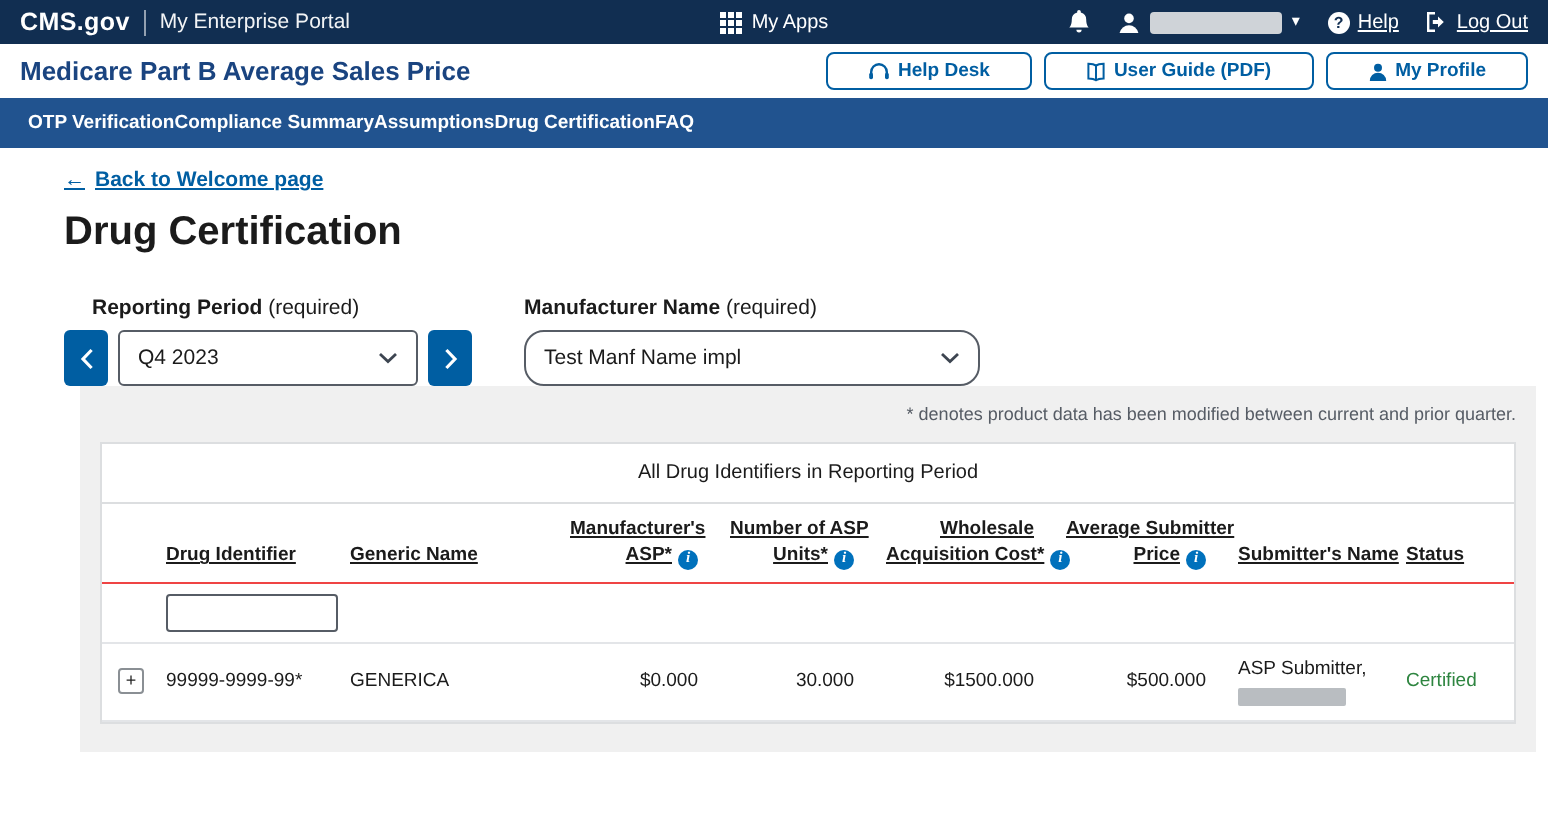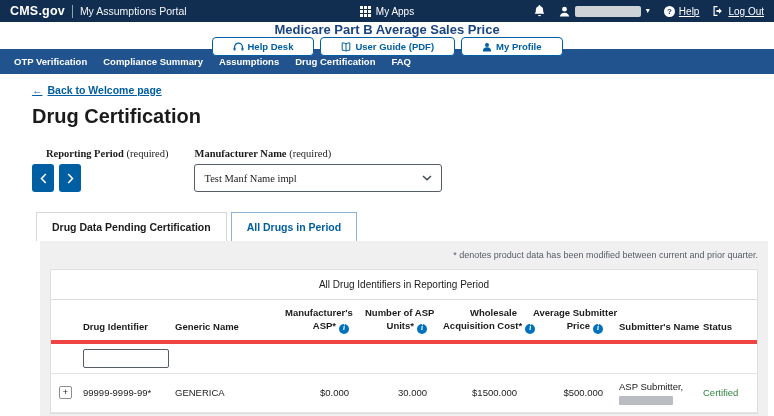--- a/index.html
+++ b/index.html
@@ -23,71 +23,71 @@
   .redact { display: inline-block; background: #cfd3d8; border-radius: 2px; }
   .topbar-redact { width: 66px; height: 11px; }
   .caret { font-size: 8px; line-height: 1; }
   .tb-link { display: flex; align-items: center; gap: 4px; text-decoration: underline; cursor: pointer; }
   .qmark {
     width: 11px; height: 11px; border-radius: 50%; background: #fff; color: #112e51;
     font-weight: bold; font-size: 8px; display: inline-flex; align-items: center; justify-content: center;
     text-decoration: none;
   }
   
-  .subheader { height: 27px; display: flex; align-items: center; justify-content: space-between; padding: 0 10px; flex-direction: column; }
+  .subheader { height: 27px; display: flex; align-items: center; justify-content: space-between; padding: 0 10px; }
   .app-title { color: #1a4480; font-size: 13px; font-weight: bold; }
   .subheader-actions { display: flex; gap: 6px; }
   .btn-outline {
     display: inline-flex; align-items: center; gap: 4px;
     border: 1px solid #005ea2; color: #005ea2; background: #fff;
     border-radius: 4px; font-size: 9.5px; font-weight: bold; padding: 0 20px; height: 19px;
     cursor: pointer; font-family: inherit;
   }
   
-  .nav { height: 25px; background: #21538f; display: flex; align-items: center; gap: 16px; padding: 0 14px; }
+  .nav { height: 25px; background: #21538f; display: flex; align-items: center; padding: 0 14px; }
   .nav-item { color: #fff; font-size: 9.5px; font-weight: bold; cursor: pointer; white-space: nowrap; }
   
   .back-link {
     margin: 10px 0 0 32px; display: inline-flex; align-items: center; gap: 5px;
     color: #005ea2; font-size: 10.5px; font-weight: bold; text-decoration: underline; cursor: pointer;
   }
   .page-title { margin: 7px 0 0 32px; font-size: 20px; font-weight: bold; color: #1b1b1b; }
-  .form-row { display: flex; gap: 26px; margin: 20px 0 0 32px; align-items: flex-end; font-family: Liberation Serif, serif; }
+  .form-row { display: flex; gap: 26px; margin: 20px 0 0 32px; align-items: flex-end; }
   .field-label { font-size: 10.5px; margin-bottom: 5px; }
   .field-label b { font-weight: bold; }
   .req { font-weight: normal; }
   .rp-label { margin-left: 14px; }
   .controls { display: flex; gap: 5px; }
   .stepper {
     width: 22px; height: 28px; background: #005ea2; border: none; border-radius: 3px;
     display: flex; align-items: center; justify-content: center; cursor: pointer;
   }
   .select {
     height: 28px; background: #fff; border: 1px solid #565c65; border-radius: 3px;
     display: flex; align-items: center; justify-content: space-between; padding: 0 9px;
     font-size: 10.5px; cursor: pointer;
   }
   .select.rp { width: 150px; }
-  .select.manf { width: 248px; }
+  .select.manf { width: 228px; border-radius: 10px; }
   
   .tabs { display: flex; margin: 20px 0 0 36px; gap: 4px; }
   .tab {
     padding: 8px 15px; font-size: 10.5px; font-weight: bold; background: #fff;
     border: 1px solid #d6d7d9; border-bottom: none; color: #1b1b1b; cursor: pointer;
   }
   .tab.active { color: #005ea2; border-color: #8cb3d9; }
   
   .panel { margin: 0 6px 0 40px; background: #f0f0f0; padding: 9px 10px 14px; }
   .panel-toprow { display: flex; justify-content: flex-end; align-items: center; gap: 10px; }
   .note { font-size: 9px; color: #565c65; }
   .export { background: #fff; }
   .card { background: #fff; border: 1px solid #dcdee0; margin-top: 9px; }
   .card-header { font-size: 10px; font-weight: normal; padding: 9px 10px; border-bottom: 1px solid #dcdee0; text-align: center; }
   table { width: 100%; border-collapse: collapse; table-layout: fixed; font-size: 9.5px; }
-  th { font-weight: bold; text-align: left; vertical-align: bottom; padding: 6px 8px; border-bottom: 4px solid #ef4444; }
+  th { font-weight: bold; text-align: left; vertical-align: bottom; padding: 6px 8px; border-bottom: 1px solid #ef4444; text-decoration: underline; }
   th.num, td.num { text-align: right; }
   .th-line { line-height: 1.4; white-space: nowrap; }
   .info {
     display: inline-flex; width: 10px; height: 10px; border-radius: 50%; background: #0071bc;
     color: #fff; font-size: 7.5px; font-weight: bold; font-style: italic;
     font-family: "Liberation Serif", serif;
     align-items: center; justify-content: center; vertical-align: -1px; margin-left: 3px; cursor: pointer;
   }
   td { padding: 7px 8px; border-bottom: 1px solid #e3e5e8; vertical-align: middle; }
   tr.filter td { padding: 5px 8px; }
@@ -101,21 +101,21 @@
   .sub-line { line-height: 1.3; }
   .sub-redact { width: 54px; height: 9px; background: #b9bdc1; border-radius: 1px; margin-top: 3px; }
 </style>
 </head>
 <body>
 
 <header class="topbar">
   <div class="topbar-left">
     <span class="logo">CMS.gov</span>
     <span class="logo-divider"></span>
-    <span class="portal-name">My Assumptions Portal</span>
+    <span class="portal-name">My Enterprise Portal</span>
   </div>
   <div class="topbar-center">
     <svg width="11" height="11" viewBox="0 0 11 11">
         <g fill="#fff">
           <rect width="3" height="3"></rect>
           <rect x="4" width="3" height="3"></rect>
           <rect x="8" width="3" height="3"></rect>
           <rect y="4" width="3" height="3"></rect>
           <rect x="4" y="4" width="3" height="3"></rect>
           <rect x="8" y="4" width="3" height="3"></rect>
@@ -203,20 +203,26 @@
       <div class="field-label rp-label">
         <b>Reporting Period</b>
         <span class="req">(required)</span>
       </div>
       <div class="controls">
         <button class="stepper">
           <svg width="7" height="11" viewBox="0 0 7 11">
               <path d="M5.8 1 1.5 5.5l4.3 4.5" fill="none" stroke="#fff" stroke-width="1.6"></path>
             </svg>
         </button>
+        <div class="select rp">
+          <span>Q4 2023</span>
+          <svg width="10" height="6" viewBox="0 0 10 6">
+              <path d="M1 1l4 3.8L9 1" fill="none" stroke="#3d4551" stroke-width="1.4"></path>
+            </svg>
+        </div>
         <button class="stepper">
           <svg width="7" height="11" viewBox="0 0 7 11">
               <path d="M1.2 1l4.3 4.5-4.3 4.5" fill="none" stroke="#fff" stroke-width="1.6"></path>
             </svg>
         </button>
       </div>
     </div>
     <div>
       <div class="field-label">
         <b>Manufacturer Name</b>
@@ -224,24 +230,20 @@
       </div>
       <div class="select manf">
         <span>Test Manf Name impl</span>
         <svg width="10" height="6" viewBox="0 0 10 6">
             <path d="M1 1l4 3.8L9 1" fill="none" stroke="#3d4551" stroke-width="1.4"></path>
           </svg>
       </div>
     </div>
   </div>
 
-  <div class="tabs">
-    <div class="tab">Drug Data Pending Certification</div>
-    <div class="tab active">All Drugs in Period</div>
-  </div>
 
   <section class="panel">
     <div class="panel-toprow">
       <span class="note">* denotes product data has been modified between current and prior quarter.</span>
     </div>
 
     <div class="card">
       <div class="card-header">All Drug Identifiers in Reporting Period</div>
       <table>
         <colgroup>

